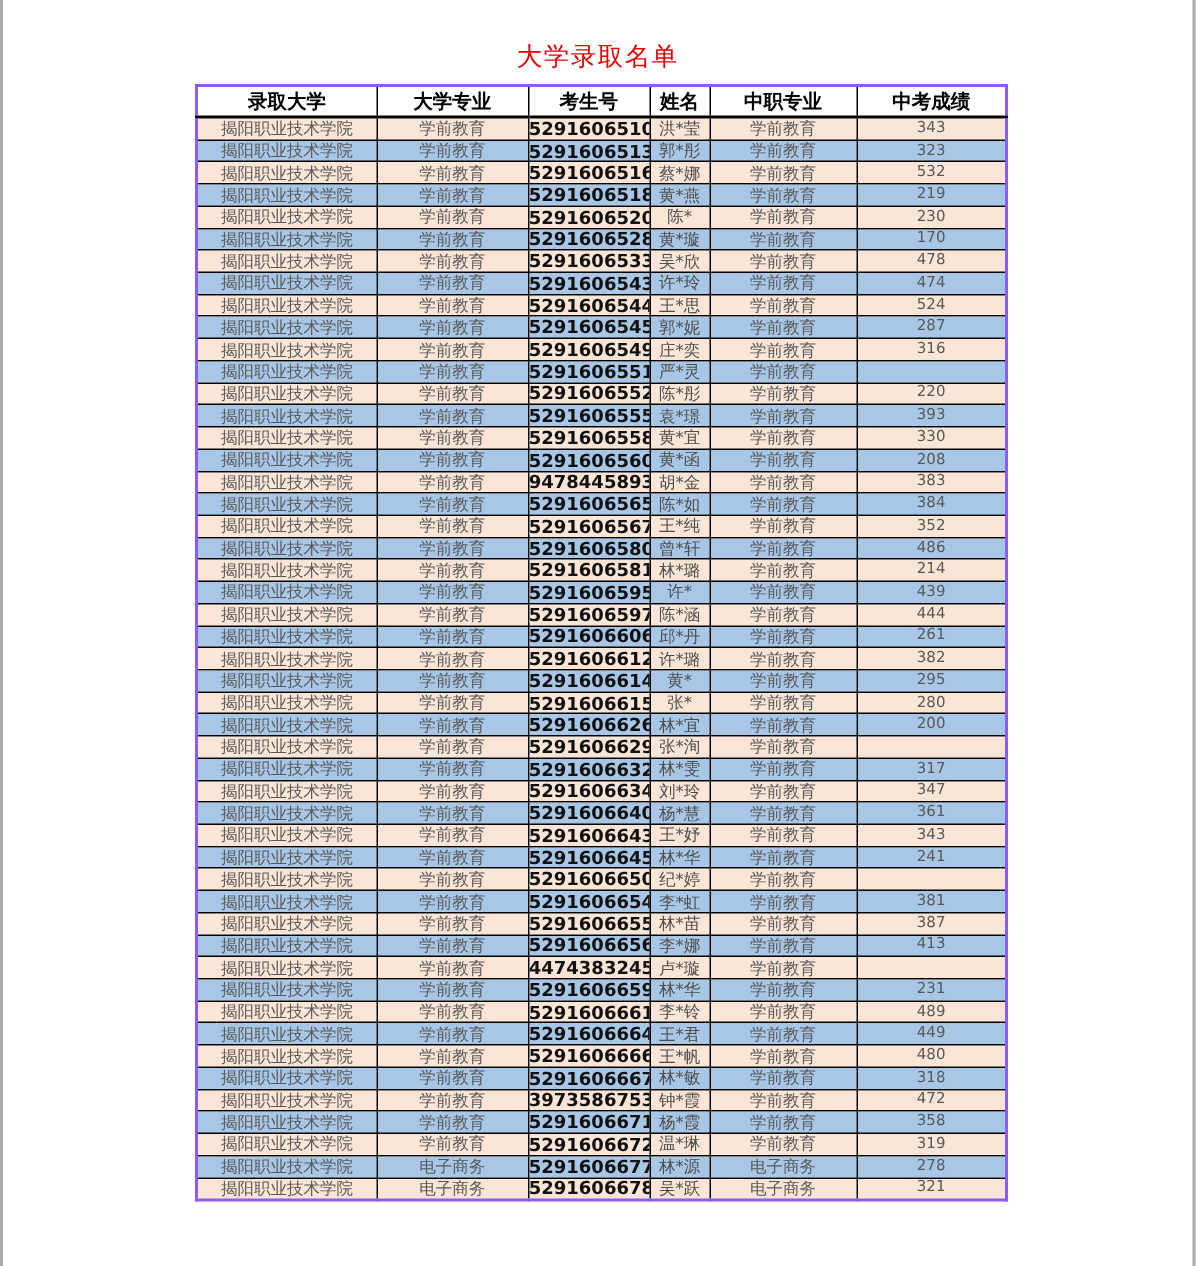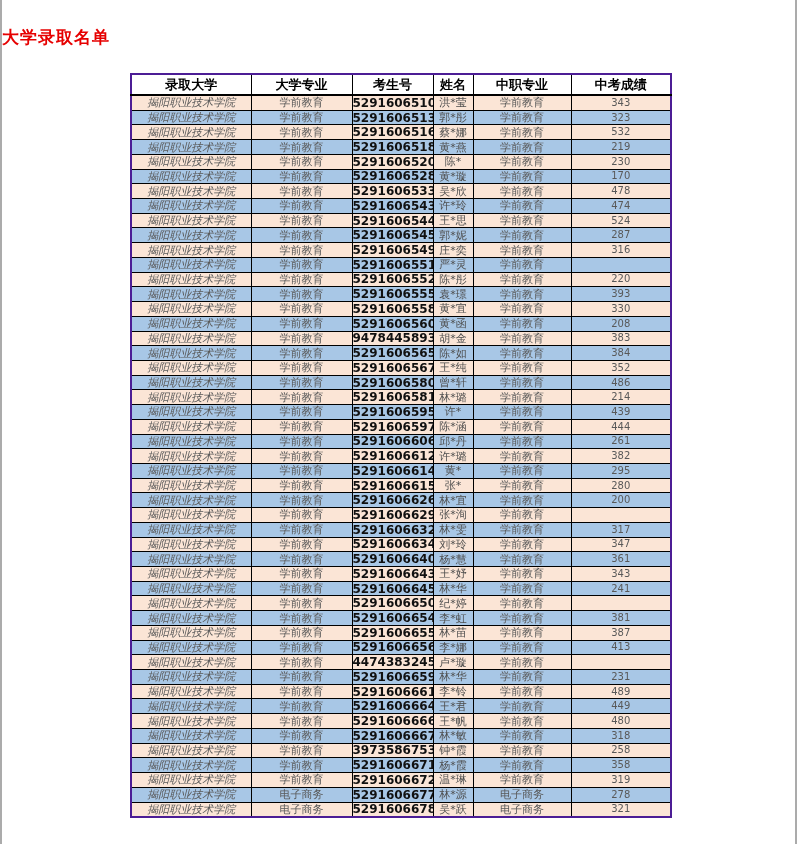--- a/index.html
+++ b/index.html
@@ -10,54 +10,55 @@
     box-sizing: border-box;
     border-left: 2px solid #ababab;
     border-right: 2px solid #ababab;
     font-family: "DejaVu Sans", sans-serif;
     overflow: hidden;
   }
   .page { position: relative; width: 100%; height: 100%; }
   .title {
     margin: 0;
     padding-top: 26px;
+    text-align: center;
     font-size: 17px;
-    font-weight: bold;
+    font-weight: normal;
     color: #e60000;
     letter-spacing: 1px;
   }
   table.admission-table {
     position: absolute;
     left: 128px;
-    top: 73px;
+    top: 56px;
     border-collapse: collapse;
     table-layout: fixed;
     width: 540px;
-    border: 2px solid #4c1d95;
+    border: 2px solid #8b5cf6;
   }
   .admission-table th, .admission-table td {
     border: 1px solid #000;
     padding: 0;
     text-align: center;
     vertical-align: middle;
     overflow: hidden;
     white-space: nowrap;
   }
   .admission-table thead th {
     height: 19px;
     font-size: 13px;
     font-weight: bold;
     color: #000;
     background: #ffffff;
     border-bottom: 2px solid #000;
   }
   .admission-table tbody td { height: 13.73px; line-height: 1; }
   .row-odd  td { background: #fbe5d6; }
   .row-even td { background: #a8c7e6; }
-  td.col-univ  { font-size: 11px; color: #595959; font-style: italic; }
+  td.col-univ  { font-size: 11px; color: #595959; }
   td.col-major { font-size: 11px; color: #595959; }
   td.col-id    { font-size: 12px; font-weight: bold; color: #111111; font-family: "DejaVu Sans", sans-serif; text-align: center; }
   td.col-name  { font-size: 11px; color: #4d4d4d; }
   td.col-voc   { font-size: 11px; color: #595959; }
   td.col-score { font-size: 10px; color: #595959; }
 </style>
 </head>
 <body>
 
 <div class="page">
@@ -435,21 +436,21 @@
     <td class="col-name">林*敏</td>
     <td class="col-voc">学前教育</td>
     <td class="col-score">318</td>
   </tr>
         <tr class="row-odd">
     <td class="col-univ">揭阳职业技术学院</td>
     <td class="col-major">学前教育</td>
     <td class="col-id">3973586753</td>
     <td class="col-name">钟*霞</td>
     <td class="col-voc">学前教育</td>
-    <td class="col-score">258</td>
+    <td class="col-score">472</td>
   </tr>
         <tr class="row-even">
     <td class="col-univ">揭阳职业技术学院</td>
     <td class="col-major">学前教育</td>
     <td class="col-id">5291606671</td>
     <td class="col-name">杨*霞</td>
     <td class="col-voc">学前教育</td>
     <td class="col-score">358</td>
   </tr>
         <tr class="row-odd">

